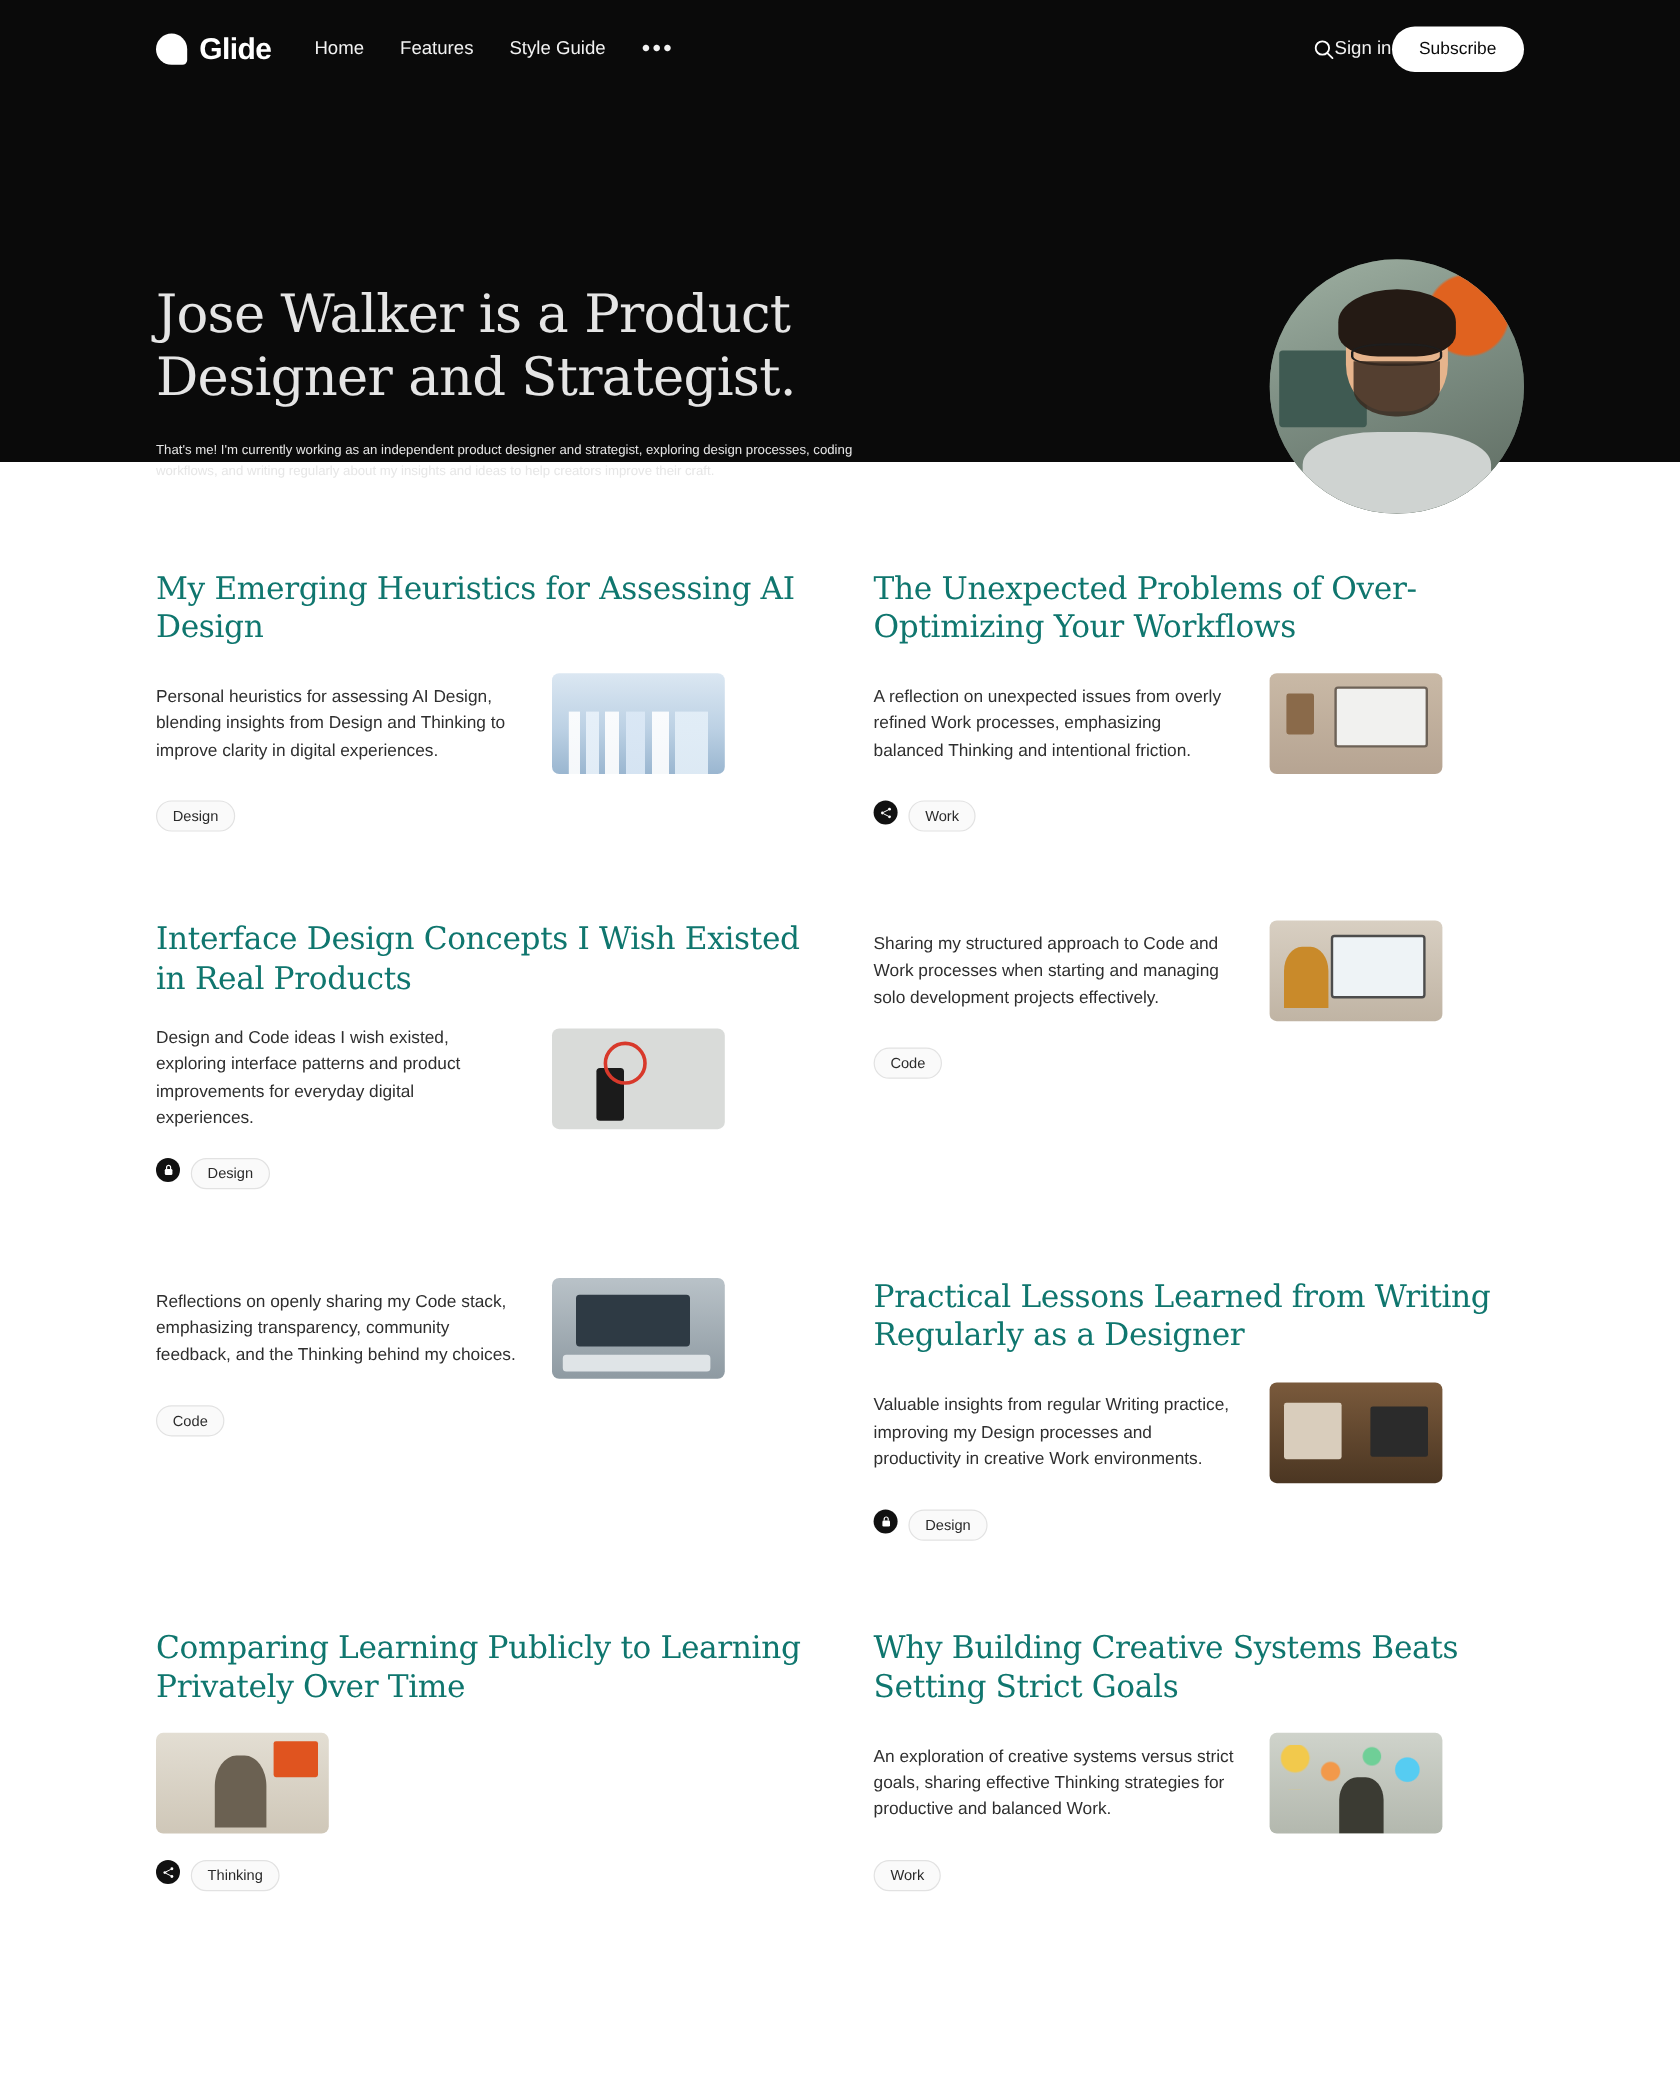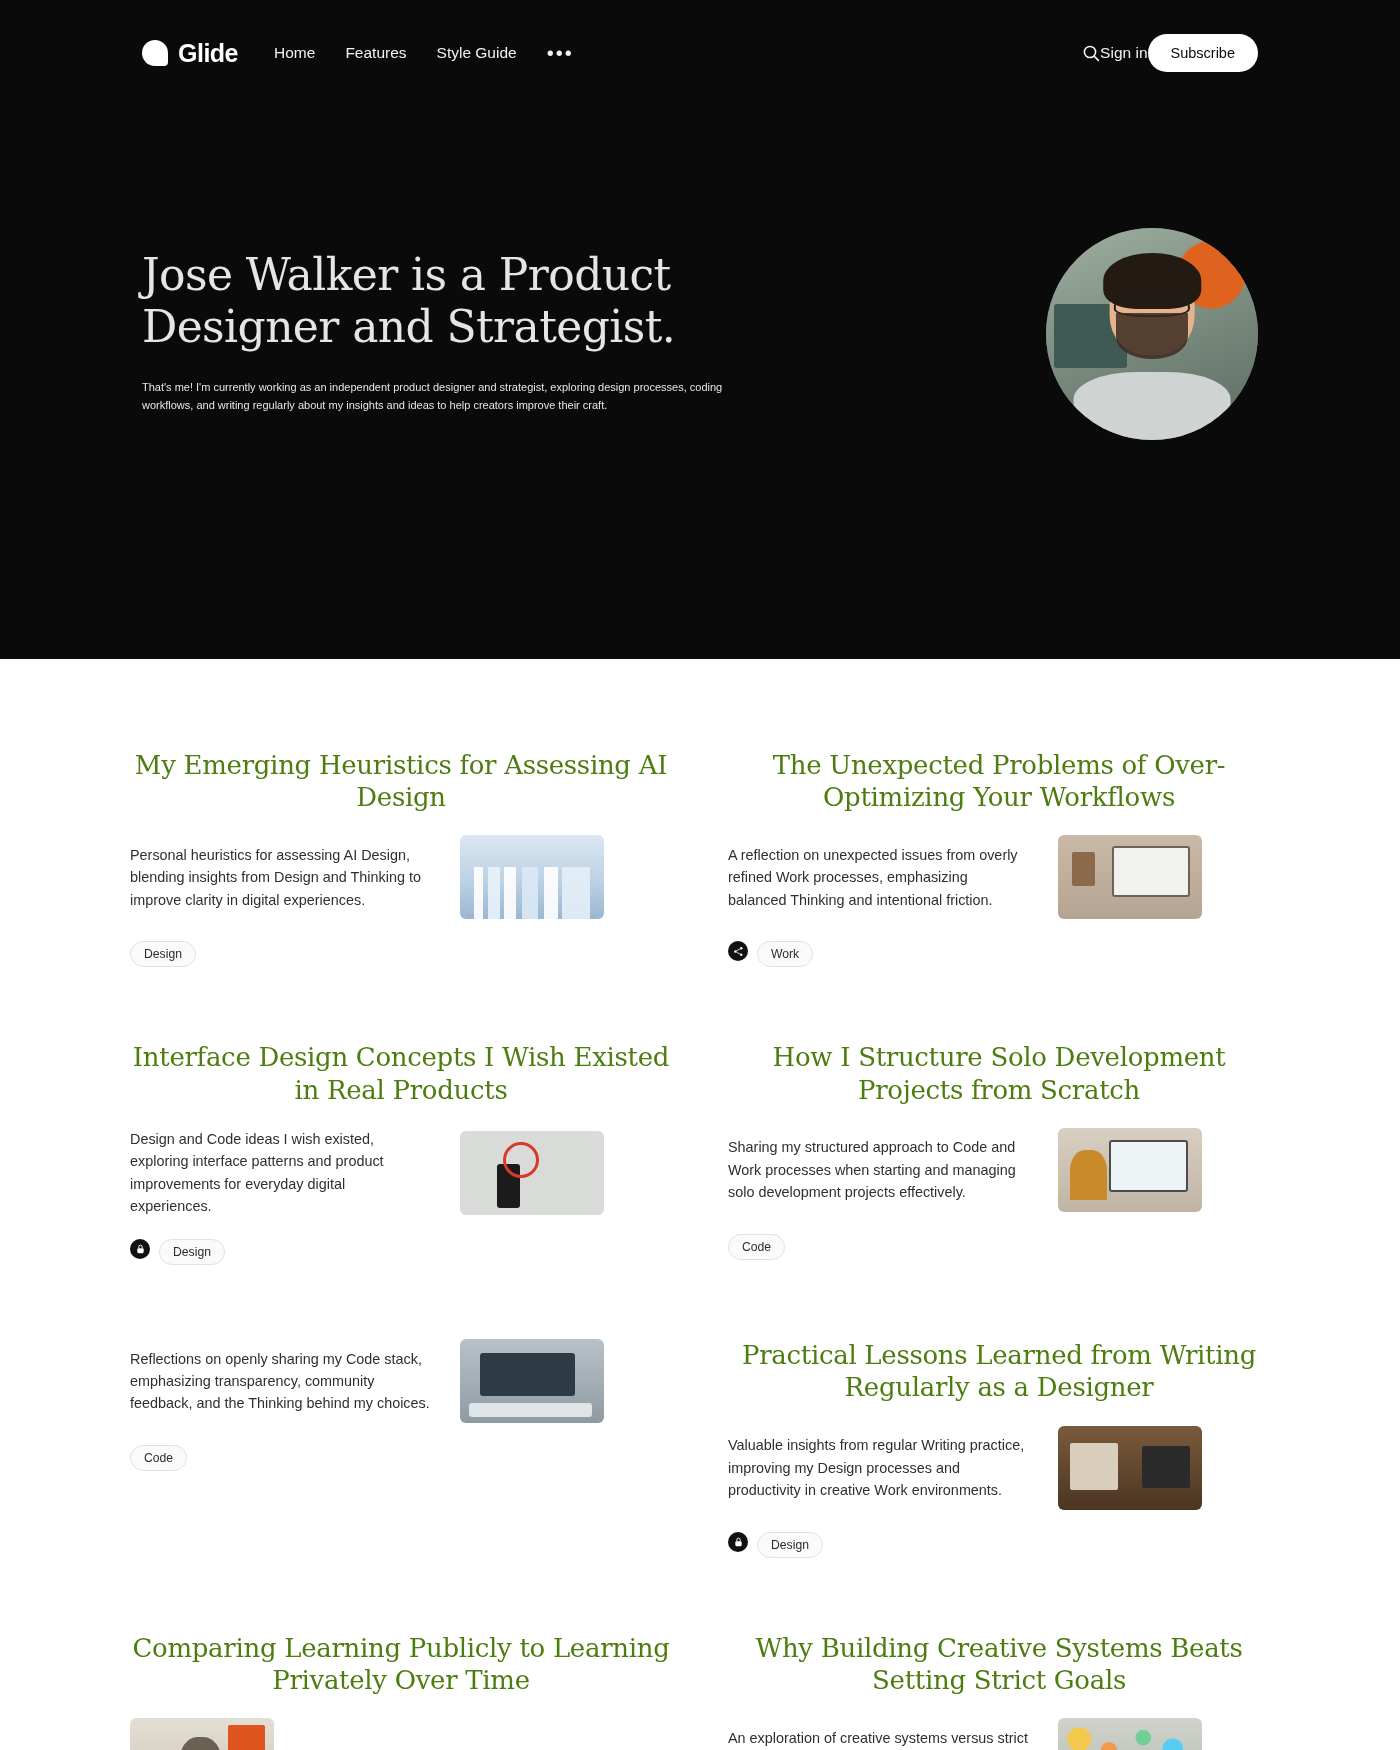--- a/index.html
+++ b/index.html
@@ -8,23 +8,23 @@
     background: #ffffff;
     font-family: "Liberation Sans", sans-serif;
     -webkit-font-smoothing: antialiased;
   }
   body { width: 1400px; min-height: 1750px; overflow-x: hidden; }
 
   
   .hero {
     background: #0a0a0a;
     color: #ffffff;
-    padding: 12px;
+    padding: 0;
     position: relative;
-    height: 659px;
+    height: 385px;
   }
   .nav {
     height: 82px;
     display: flex;
     align-items: center;
     padding: 0 130px;
   }
   .brand {
     display: flex;
     align-items: center;
@@ -181,24 +181,23 @@
   }
   .card {
     padding: 34px 0 40px 0;
   }
   .card-title {
     font-family: "DejaVu Serif", serif;
     font-size: 26px;
     line-height: 1.24;
     font-weight: 400;
     letter-spacing: -0.3px;
-    color: #4d7c0f;
+    color: #0f766e;
     margin-bottom: 22px;
     cursor: pointer;
-    text-align: center;
   }
   .card-body {
     display: flex;
     align-items: center;
     gap: 30px;
   }
   .card-desc {
     font-size: 14.4px;
     line-height: 1.55;
     color: #2f2f2f;
@@ -417,21 +416,20 @@
           <svg width="9" height="10" viewBox="0 0 10 12" fill="none" aria-hidden="true">
             <rect x="1.2" y="5" width="7.6" height="6" rx="1.3" fill="#fff"></rect>
             <path d="M3 5V3.4a2 2 0 0 1 4 0V5" stroke="#fff" stroke-width="1.2" fill="none"></path>
           </svg>
         </span>
         <span class="chip">Design</span>
       </div>
     </article>
 
     <article class="card">
-      <h2 class="card-title">How I Structure Solo Development Projects from Scratch</h2>
       <div class="card-body">
         <p class="card-desc">Sharing my structured approach to Code and Work processes when starting and managing solo development projects effectively.</p>
         <div class="card-thumb t-imac"></div>
       </div>
       <div class="card-meta">
         <span class="chip">Code</span>
       </div>
     </article>
 
     <article class="card">

